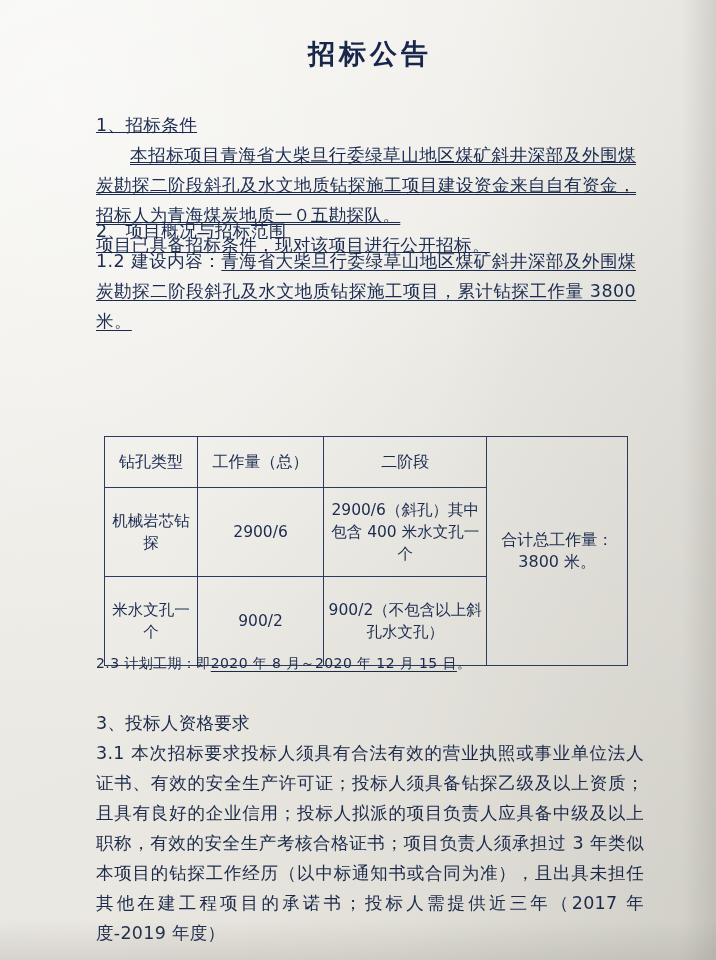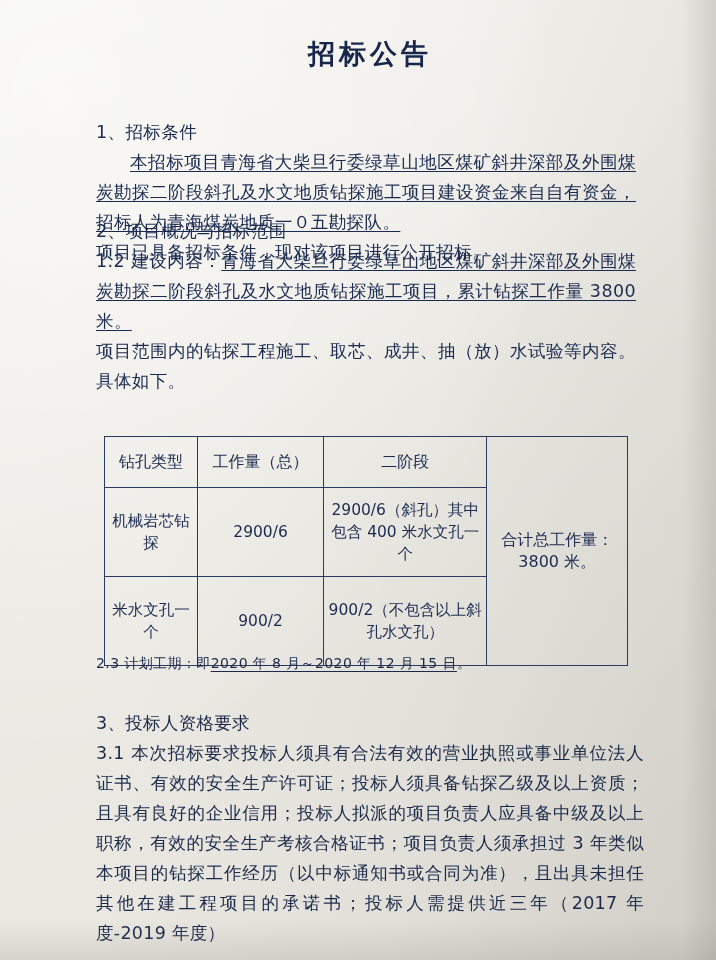--- a/index.html
+++ b/index.html
@@ -127,32 +127,31 @@
     pointer-events: none;
   }
 </style>
 </head>
 <body>
 
 <div id="page">
 
   <div class="doc-title">招标公告</div>
 
-  <div class="body-block" style="top:117px;">
+  <div class="body-block" style="top:110px;text-decoration:underline;">
     <p class="p">1、招标条件</p>
     <p class="p indent"><span class="u">本招标项目青海省大柴旦行委绿草山地区煤矿斜井深部及外围煤炭勘探二阶段斜孔及水文地质钻探施工项目建设资金来自自有资金，招标人为青海煤炭地质一０五勘探队。</span></p>
     <p class="p">项目已具备招标条件，现对该项目进行公开招标。</p>
   </div>
 
   <div class="body-block" style="top:216px;">
     <p class="p">2、项目概况与招标范围</p>
     <p class="p">
       <span>1.2 建设内容：</span><span class="u">青海省大柴旦行委绿草山地区煤矿斜井深部及外围煤炭勘探二阶段斜孔及水文地质钻探施工项目，累计钻探工作量 3800 米。</span>
     </p>
-    <p class="p">项目范围内的钻探工程施工、取芯、成井、抽（放）水试验等内容。具体如下。</p>
   </div>
 
   <div class="tbl-wrap">
     <table class="spec">
       <tbody>
           <tr class="row-head">
         <td class="col1">钻孔类型</td>
         <td class="col2">工作量（总）</td>
         <td class="col3">二阶段</td>
         <td class="col4" rowspan="3">合计总工作量：3800 米。</td>

